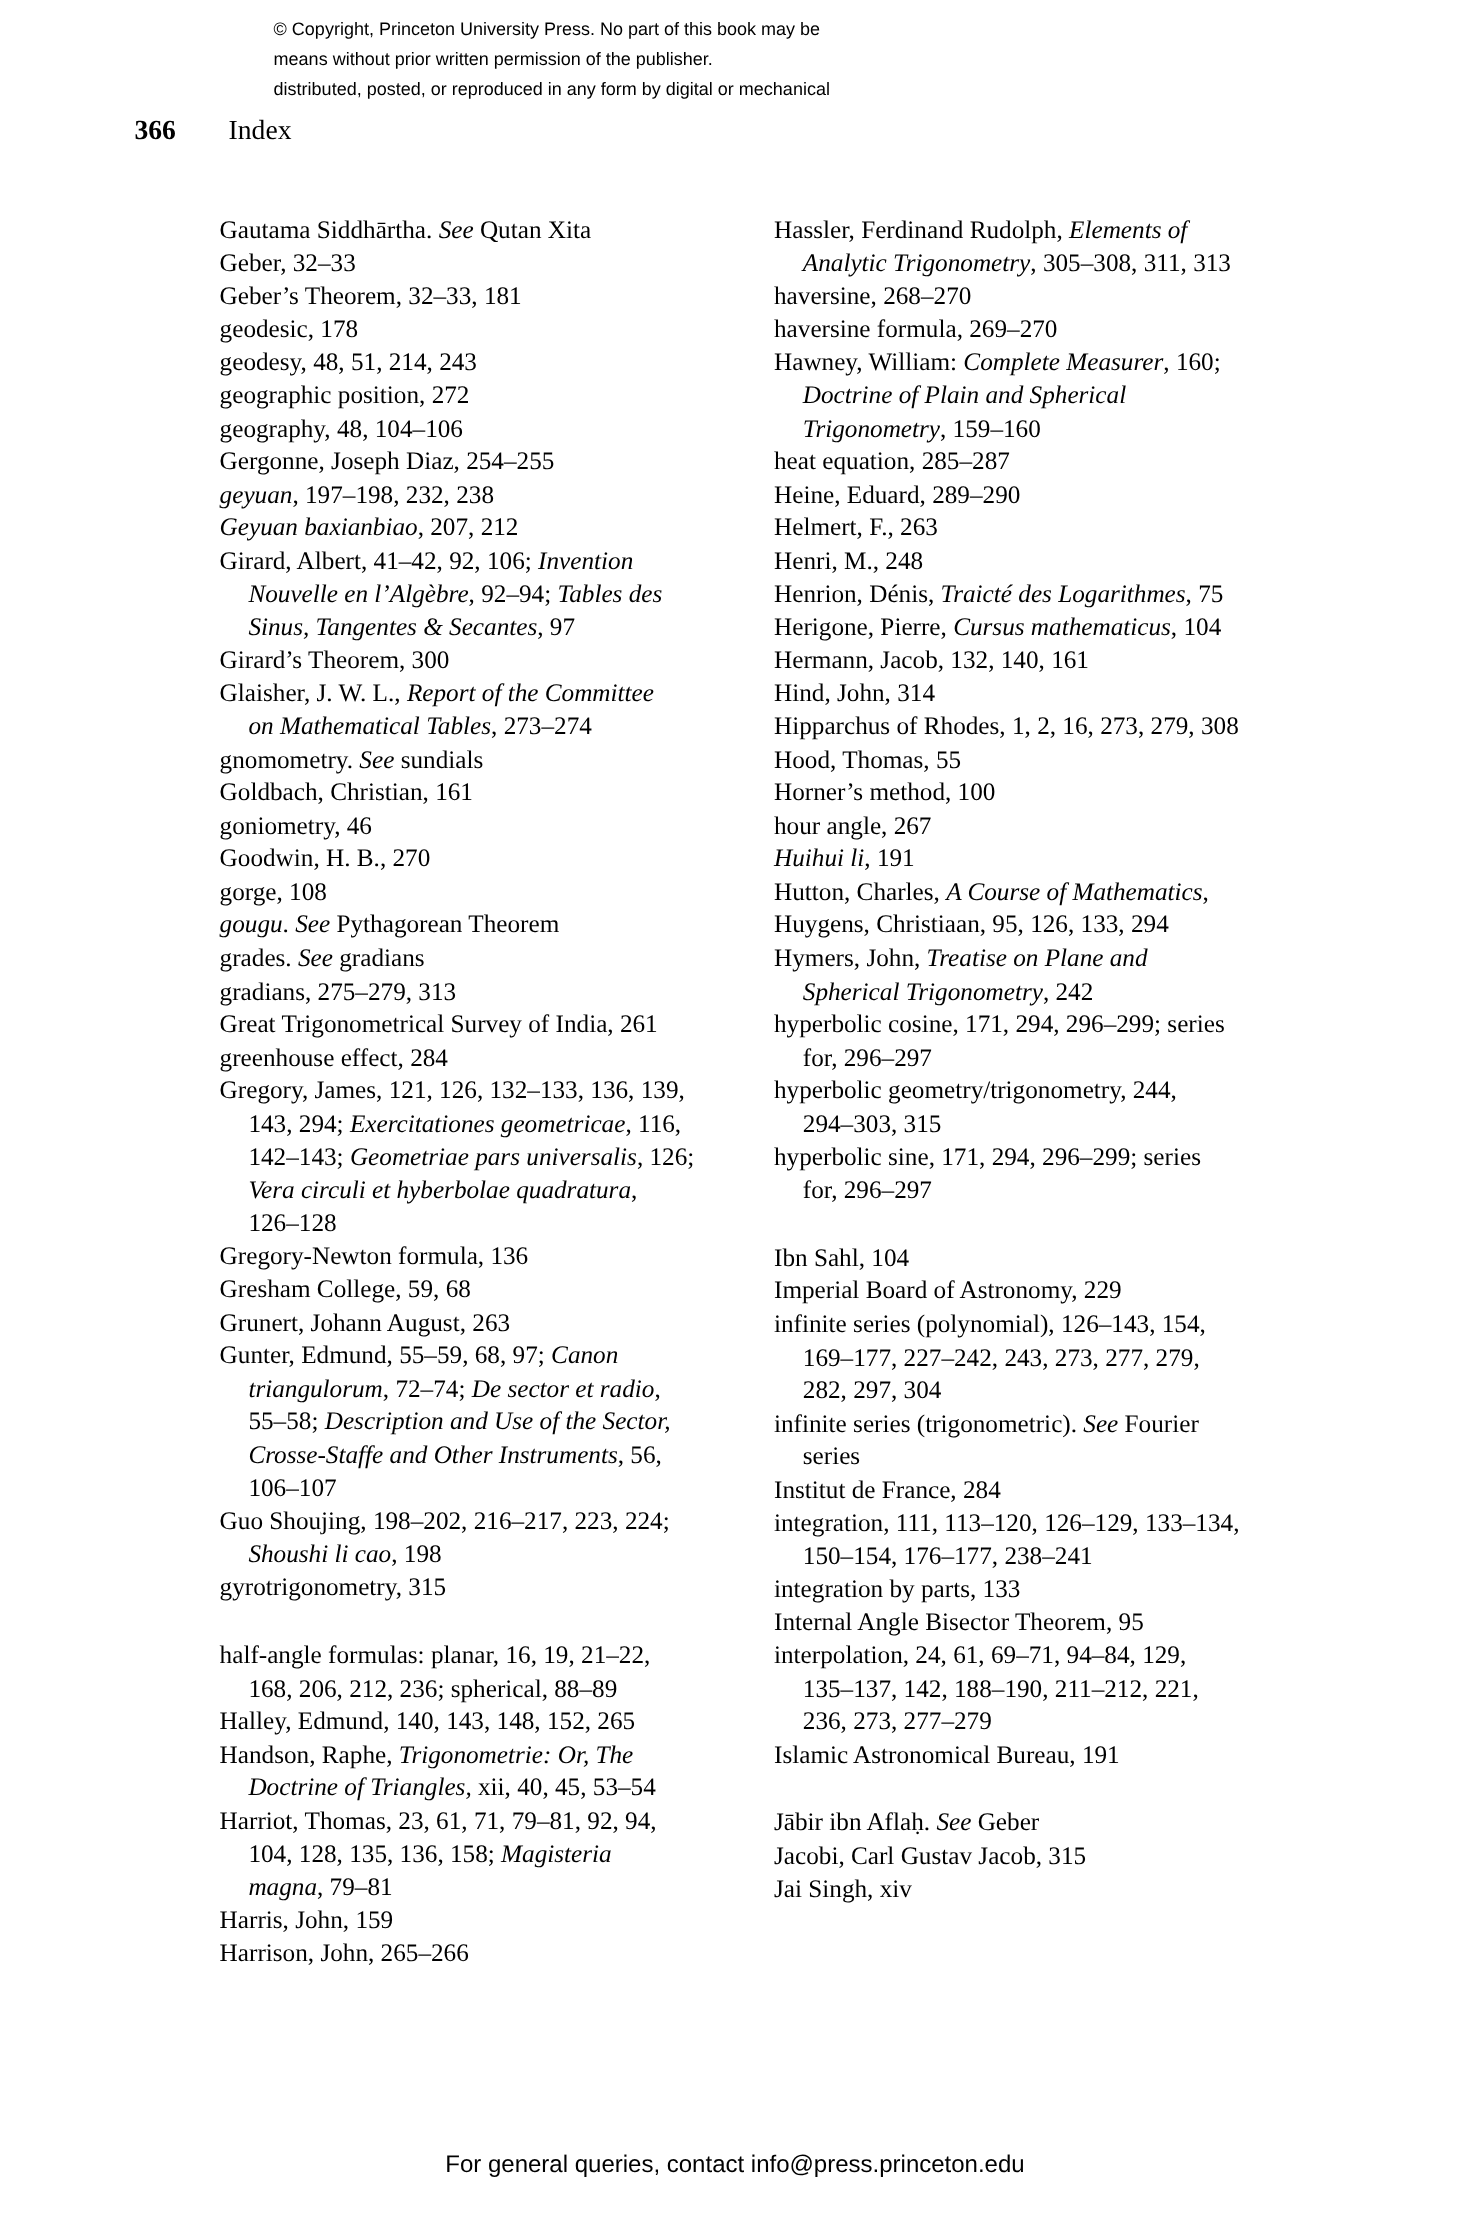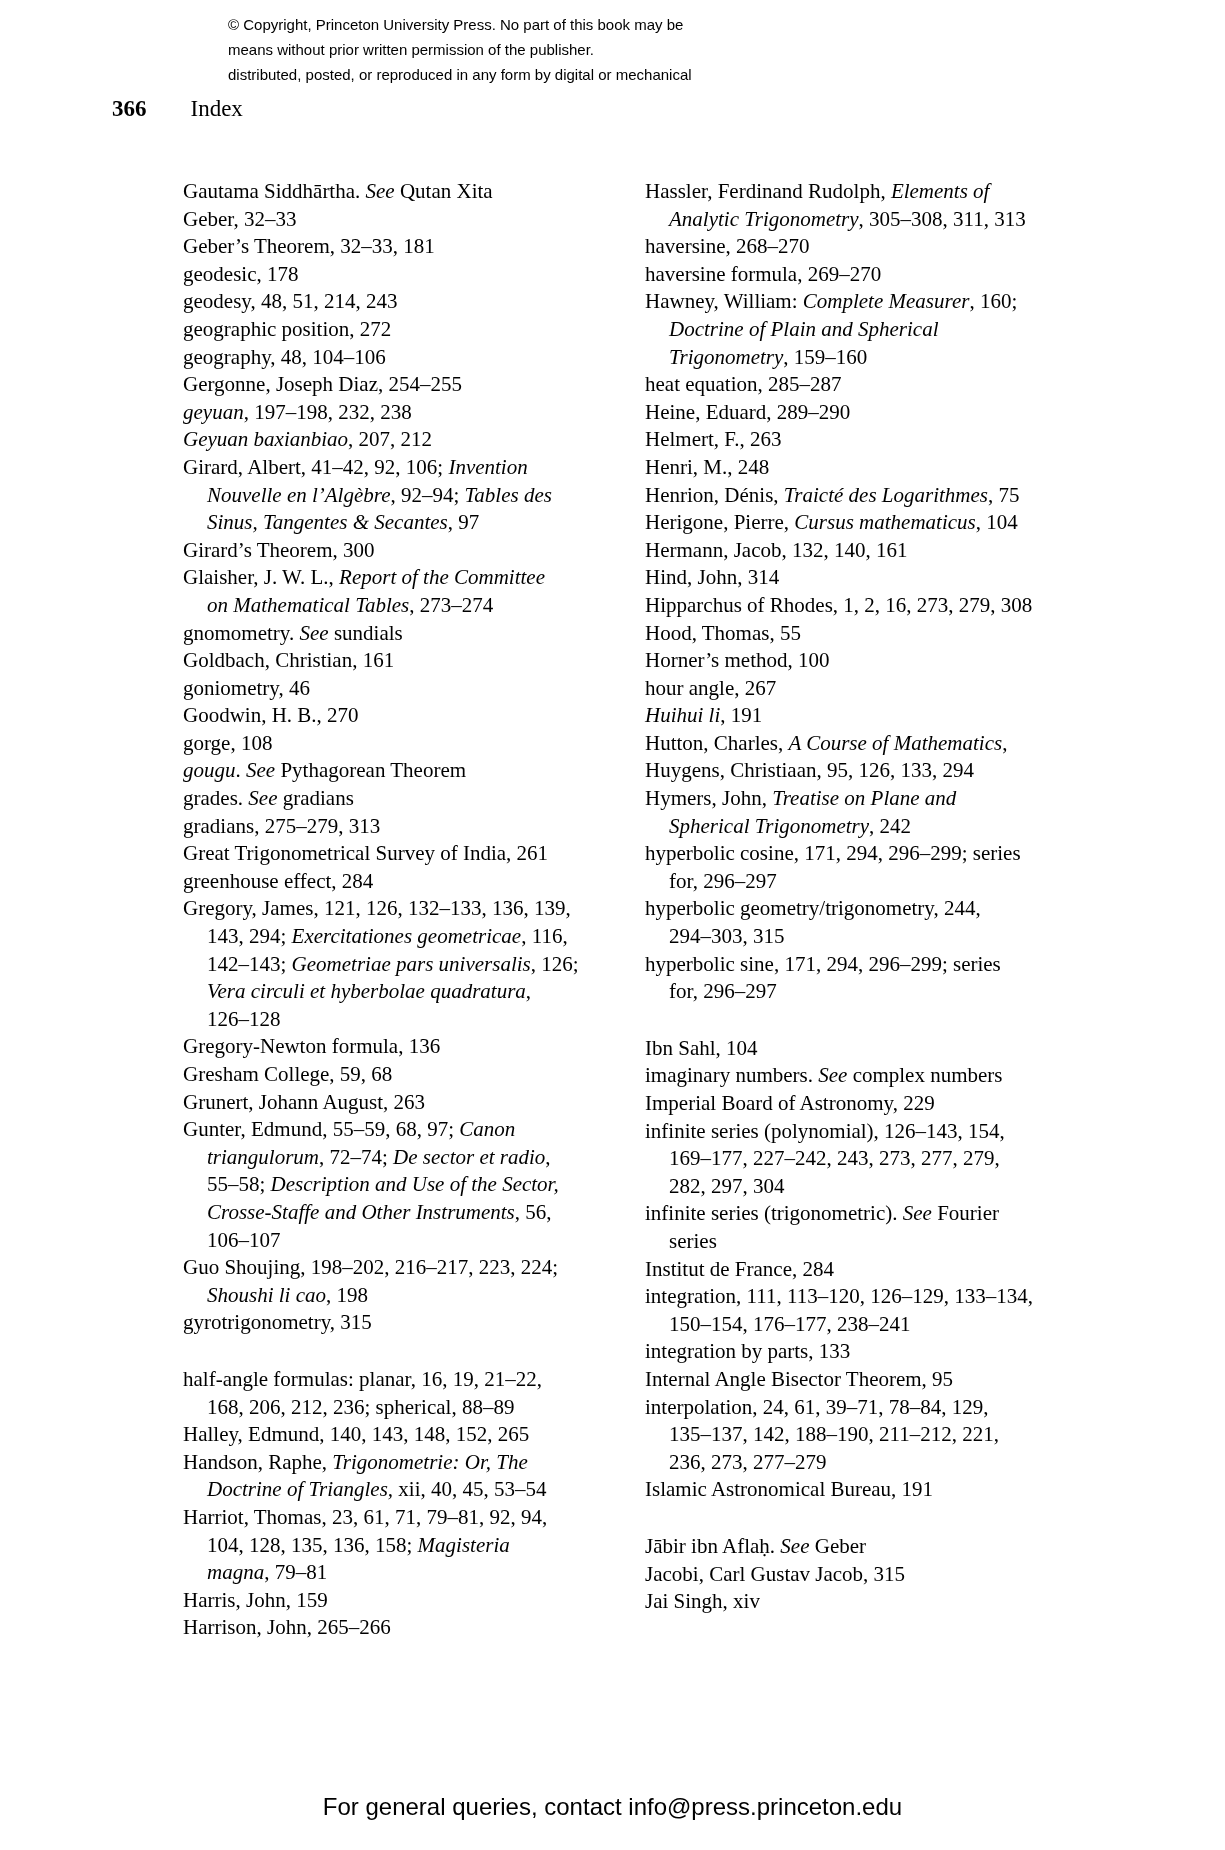--- a/index.html
+++ b/index.html
@@ -44,21 +44,21 @@
   .line.cont { padding-left: 24px; }
   .gap { height: 29px; }
   .it { font-style: italic; }
   .footer {
     position: absolute;
     left: 0;
     top: 1793px;
     width: 1225px;
     text-align: center;
     font-family: "Liberation Sans", sans-serif;
-    font-size: 24px;
+    font-size: 20px;
     color: #000;
   }
 </style>
 </head>
 <body>
 
 <div class="page">
 
   <div class="copyright">
     <div>© Copyright, Princeton University Press. No part of this book may be</div>
@@ -273,23 +273,20 @@
       </div>
       <div class="entry">
         <div class="line"><span>hyperbolic sine, 171, 294, 296–299; series</span></div>
         <div class="line cont"><span>for, 296–297</span></div>
       </div>
       <div class="gap"></div>
       <div class="entry">
         <div class="line"><span>Ibn Sahl, 104</span></div>
       </div>
       <div class="entry">
-        <div class="line"><span>imaginary numbers. </span><span class="it">See</span><span> complex numbers</span></div>
-      </div>
-      <div class="entry">
         <div class="line"><span>Imperial Board of Astronomy, 229</span></div>
       </div>
       <div class="entry">
         <div class="line"><span>infinite series (polynomial), 126–143, 154,</span></div>
         <div class="line cont"><span>169–177, 227–242, 243, 273, 277, 279,</span></div>
         <div class="line cont"><span>282, 297, 304</span></div>
       </div>
       <div class="entry">
         <div class="line"><span>infinite series (trigonometric). </span><span class="it">See</span><span> Fourier</span></div>
         <div class="line cont"><span>series</span></div>
@@ -301,21 +298,21 @@
         <div class="line"><span>integration, 111, 113–120, 126–129, 133–134,</span></div>
         <div class="line cont"><span>150–154, 176–177, 238–241</span></div>
       </div>
       <div class="entry">
         <div class="line"><span>integration by parts, 133</span></div>
       </div>
       <div class="entry">
         <div class="line"><span>Internal Angle Bisector Theorem, 95</span></div>
       </div>
       <div class="entry">
-        <div class="line"><span>interpolation, 24, 61, 39–71, 78–84, 129,</span></div>
+        <div class="line"><span>interpolation, 24, 61, 69–71, 94–84, 129,</span></div>
         <div class="line cont"><span>135–137, 142, 188–190, 211–212, 221,</span></div>
         <div class="line cont"><span>236, 273, 277–279</span></div>
       </div>
       <div class="entry">
         <div class="line"><span>Islamic Astronomical Bureau, 191</span></div>
       </div>
       <div class="gap"></div>
       <div class="entry">
         <div class="line"><span>Jābir ibn Aflaḥ. </span><span class="it">See</span><span> Geber</span></div>
       </div>

